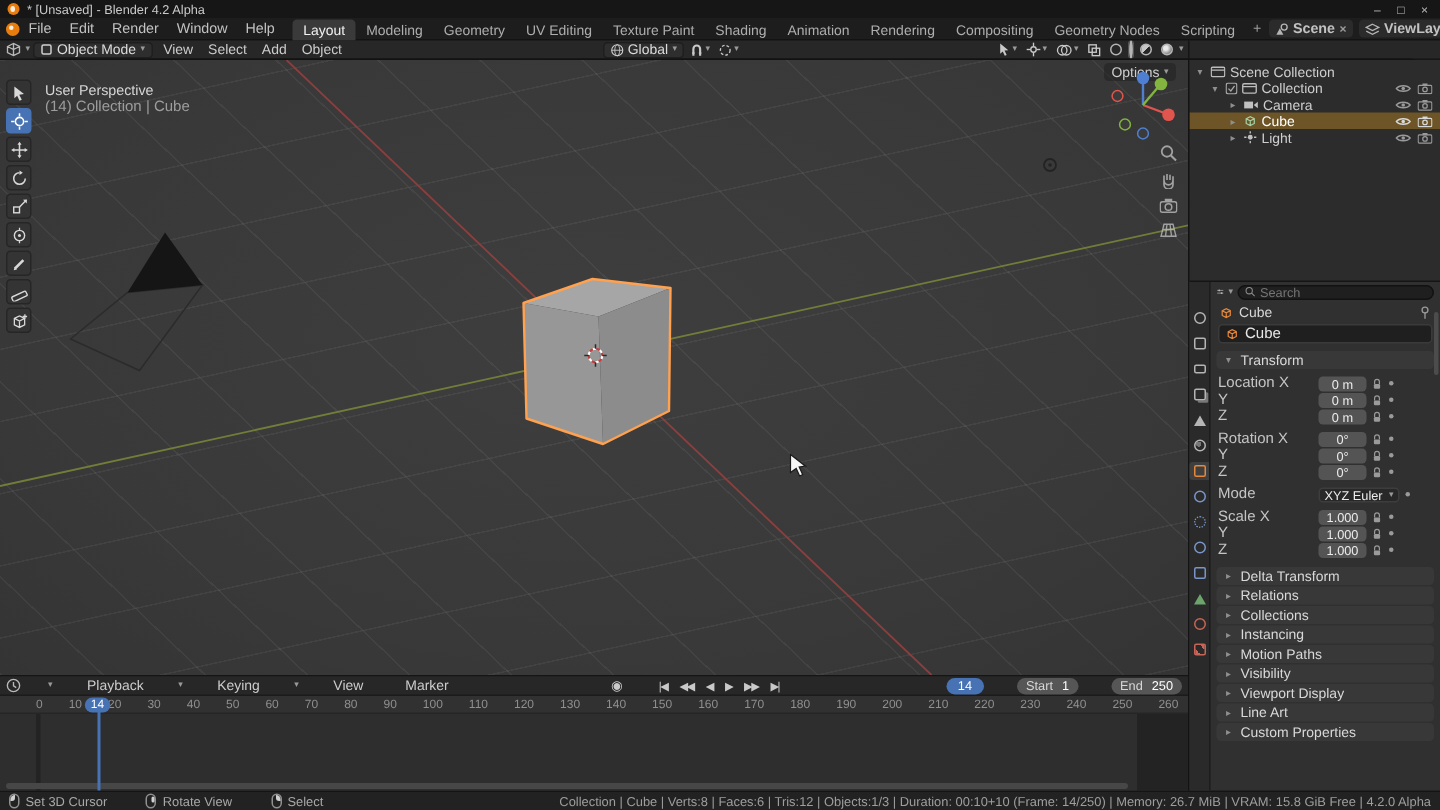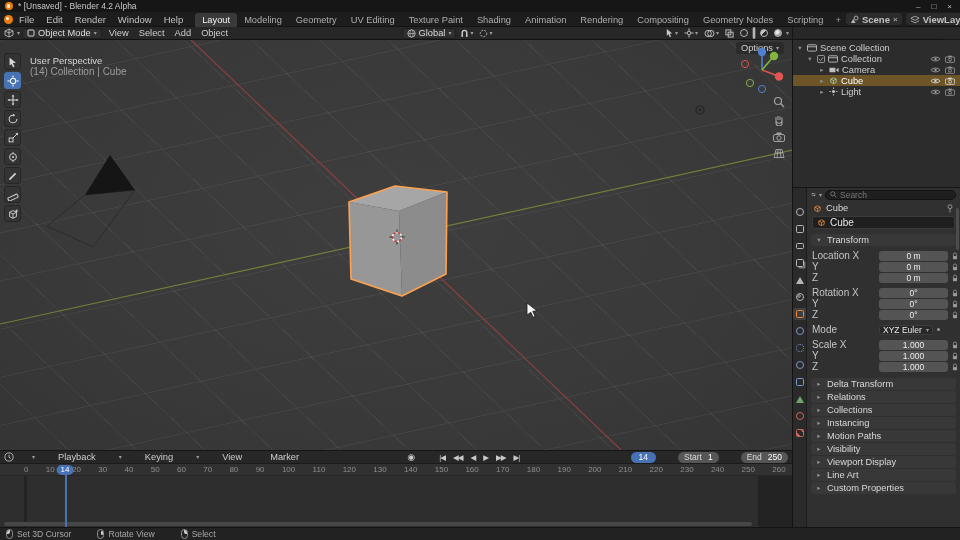--- a/index.html
+++ b/index.html
@@ -103,21 +103,21 @@
 .c-rd{border-color:#c86458!important;}
 .t-gr{border-bottom-color:#6ca46c!important;}
 .pmain{flex:1;display:flex;flex-direction:column;min-width:0;padding:0 2px;}
 .phead{height:13px;display:flex;align-items:center;gap:3px;padding:0 2px;}
 .breadcrumb{height:14px;display:flex;align-items:center;gap:4px;padding:0 4px;font-size:9.3px;color:#d8d8d8;}
 .namefield{height:13px;margin:1px 3px 4px 3px;background:#1f1f1f;border:1px solid #3a3a3a;border-radius:3px;display:flex;align-items:center;gap:4px;padding:0 4px;color:#e6e6e6;}
 .psection{height:12px;margin:1px 2px;background:#383838;border-radius:3px;display:flex;align-items:center;gap:4px;padding:0 4px;color:#d9d9d9;font-size:9.3px;}
 .prow{display:flex;align-items:center;height:11px;padding:0 3px;gap:3px;}
 .prow.mt{margin-top:4px;}
 .plabel{width:64px;text-align:left;color:#c4c4c4;font-size:10px;flex:0 0 auto;}
-.pfield{width:69px;height:10px;background:#545454;border-radius:3px;color:#ececec;font-size:8.5px;text-align:center;line-height:10px;flex:0 0 auto;}
+.pfield{width:32px;height:10px;background:#545454;border-radius:3px;color:#ececec;font-size:8.5px;text-align:center;line-height:10px;flex:0 0 auto;}
 .pfield.drop{background:#282828;border:1px solid #3d3d3d;width:54px;display:flex;align-items:center;justify-content:space-between;padding:0 3px;}
 .lockic{flex:0 0 auto;}
 .adot{width:3px;height:3px;border-radius:50%;background:#9a9a9a;flex:0 0 auto;margin-left:1px;}
 .scrollhint{position:absolute;right:1px;top:20px;width:3px;height:42px;background:#4c4c4c;border-radius:2px;}
 
 
 .statusbar{height:13px;background:#222222;border-top:1px solid #141414;display:flex;align-items:center;padding:0 6px;font-size:8.6px;color:#a8a8a8;white-space:nowrap;}
 .hint{display:flex;align-items:center;gap:4px;margin-right:26px;}
 .mouse{width:7px;height:10px;border:1px solid #909090;border-radius:3.5px;position:relative;flex:0 0 auto;}
 .mouse i{position:absolute;background:#d0d0d0;}
@@ -855,14 +855,15 @@
           <i></i>
         </span>
       <span>Rotate View</span>
     </span>
     <span class="hint">
       <span class="mouse m-right">
           <i></i>
         </span>
       <span>Select</span>
     </span>
+    <span class="status-right">Collection | Cube | Verts:8 | Faces:6 | Tris:12 | Objects:1/3 | Duration: 00:10+10 (Frame: 14/250) | Memory: 26.7 MiB | VRAM: 15.8 GiB Free | 4.2.0 Alpha</span>
   </div>
 </div>
 
 </body></html>

